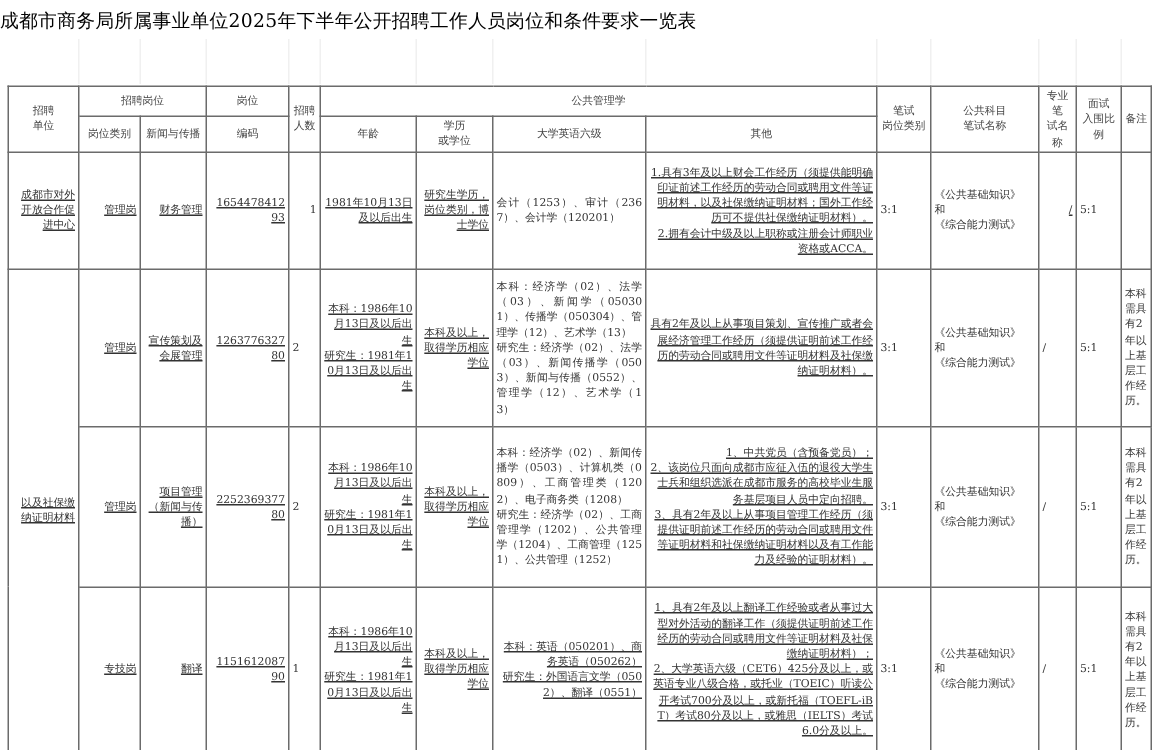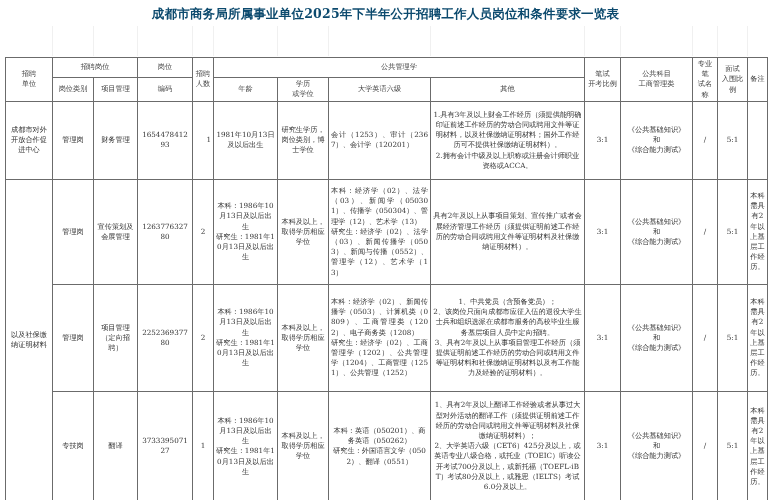--- a/index.html
+++ b/index.html
@@ -1,29 +1,29 @@
 <!DOCTYPE html>
 <html><head>
 <meta charset="utf-8">
 <style>
   html, body { margin:0; padding:0; background:#ffffff; }
   body { width:771px; height:500px; overflow:hidden; position:relative;
          font-family:"DejaVu Serif","Liberation Serif",serif; color:#2a2a2a; }
-  .title { position:absolute; left:0; top:6px; width:771px; text-align:center;
-           font-size:12.5px; font-weight:bold; letter-spacing:0.2px; color:#0c4a6e; }
+  .title { position:absolute; left:0; top:6px; width:771px; 
+           font-size:12.5px; font-weight:normal; letter-spacing:0.2px; color:#000000; }
   .ghost { position:absolute; left:5px; top:26px; width:762px; height:30px; }
   .ghost div { position:absolute; top:0; height:30px; border-left:1px solid #f0f0f0; }
   table.grid { position:absolute; left:5px; top:57px; border-collapse:collapse;
                table-layout:fixed; width:762px; }
   table.grid td { border:1px solid #6b6b6b; font-size:7.2px; line-height:10.2px;
                   vertical-align:middle; padding:1px 2px; color:#333; word-break:break-all; }
   table.grid tr.h1 td { height:17px; text-align:center; color:#444; }
   table.grid tr.h2 td { height:18px; text-align:center; color:#444; }
-  td.c { text-align:center; }
-  td.l { text-align:center; }
+  td.c { }
+  td.l { text-align:right;text-decoration:underline; }
   td.j { text-align:justify; text-align-last:left; }
   .pre { white-space:pre-line; }
 </style>
 </head>
 <body>
 
 <div class="title">成都市商务局所属事业单位2025年下半年公开招聘工作人员岗位和条件要求一览表</div>
 
 <div class="ghost">
   <div style="left:47px"></div>
@@ -61,33 +61,33 @@
   <tbody>
       <tr class="h1">
     <td rowspan="2" class="pre">招聘
 单位</td>
     <td colspan="2">招聘岗位</td>
     <td>岗位</td>
     <td rowspan="2" class="pre">招聘
 人数</td>
     <td colspan="4">公共管理学</td>
     <td rowspan="2" class="pre">笔试
-开考比例</td>
+岗位类别</td>
     <td rowspan="2" class="pre">公共科目
-工商管理类</td>
+笔试名称</td>
     <td rowspan="2" class="pre">专业笔
 试名称</td>
     <td rowspan="2" class="pre">面试
 入围比
 例</td>
     <td rowspan="2">备注</td>
   </tr>
   <tr class="h2">
     <td>岗位类别</td>
-    <td>项目管理</td>
+    <td>新闻与传播</td>
     <td>编码</td>
     <td>年龄</td>
     <td class="pre">学历
 或学位</td>
     <td>大学英语六级</td>
     <td>其他</td>
   </tr>
 
   <tr style="height:78px">
     <td class="l">成都市对外开放合作促进中心</td>
@@ -125,21 +125,21 @@
     <td class="c pre">《公共基础知识》
 和
 《综合能力测试》</td>
     <td class="c">/</td>
     <td class="c">5:1</td>
     <td class="c">本科需具有2年以上基层工作经历。</td>
   </tr>
 
   <tr style="height:107px">
     <td class="l">管理岗</td>
-    <td class="l">项目管理（定向招聘）</td>
+    <td class="l">项目管理（新闻与传播）</td>
     <td class="l">225236937780</td>
     <td class="c">2</td>
     <td class="l pre">本科：1986年10月13日及以后出生
 研究生：1981年10月13日及以后出生</td>
     <td class="l">本科及以上，取得学历相应学位</td>
     <td class="j pre">本科：经济学（02）、新闻传播学（0503）、计算机类（0809）、工商管理类（1202）、电子商务类（1208）
 研究生：经济学（02）、工商管理学（1202）、公共管理学（1204）、工商管理（1251）、公共管理（1252）</td>
     <td class="l pre">1、中共党员（含预备党员）；
 2、该岗位只面向成都市应征入伍的退役大学生士兵和组织选派在成都市服务的高校毕业生服务基层项目人员中定向招聘。
 3、具有2年及以上从事项目管理工作经历（须提供证明前述工作经历的劳动合同或聘用文件等证明材料和社保缴纳证明材料以及有工作能力及经验的证明材料）。</td>
@@ -148,21 +148,21 @@
 和
 《综合能力测试》</td>
     <td class="c">/</td>
     <td class="c">5:1</td>
     <td class="c">本科需具有2年以上基层工作经历。</td>
   </tr>
 
   <tr style="height:110px">
     <td class="l">专技岗</td>
     <td class="l">翻译</td>
-    <td class="l">373339507127</td>
+    <td class="l">115161208790</td>
     <td class="c">1</td>
     <td class="l pre">本科：1986年10月13日及以后出生
 研究生：1981年10月13日及以后出生</td>
     <td class="l">本科及以上，取得学历相应学位</td>
     <td class="l pre">本科：英语（050201）、商务英语（050262）
 研究生：外国语言文学（0502）、翻译（0551）</td>
     <td class="l pre">1、具有2年及以上翻译工作经验或者从事过大型对外活动的翻译工作（须提供证明前述工作经历的劳动合同或聘用文件等证明材料及社保缴纳证明材料）；
 2、大学英语六级（CET6）425分及以上，或英语专业八级合格，或托业（TOEIC）听读公开考试700分及以上，或新托福（TOEFL-iBT）考试80分及以上，或雅思（IELTS）考试6.0分及以上。</td>
     <td class="c">3:1</td>
     <td class="c pre">《公共基础知识》

